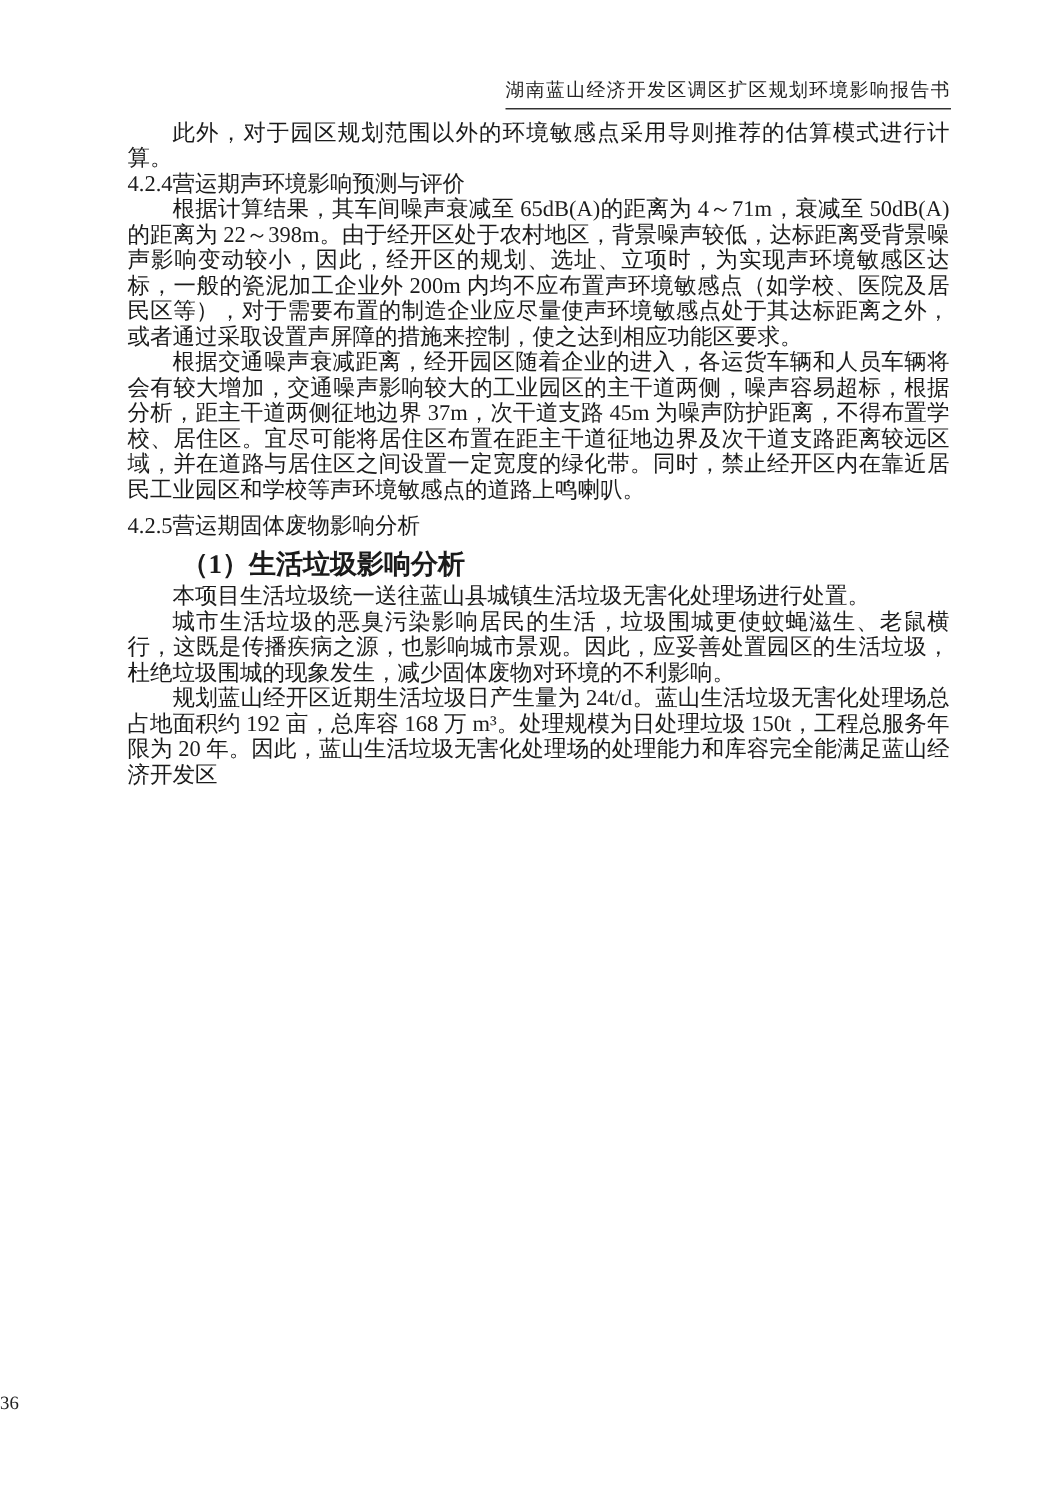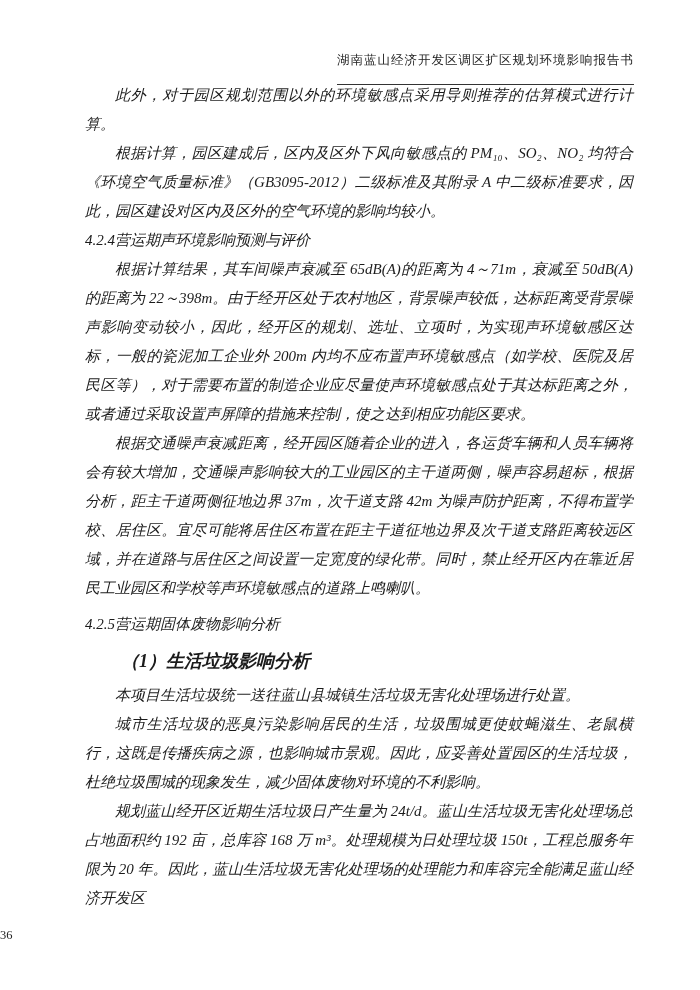--- a/index.html
+++ b/index.html
@@ -20,32 +20,31 @@
     position: absolute;
     top: 52px;
     right: 66px;
     font-size: 12.5px;
     letter-spacing: 1px;
     color: #222222;
   }
   .header .header-title {
     display: inline-block;
     border-bottom: 1.5px solid #333333;
-    padding-bottom: 15px;
+    padding-bottom: 3px;
   }
   .content {
     position: absolute;
     left: 85px;
     top: 81px;
     width: 548px;
     font-size: 15px;
-    line-height: 29px;
+    line-height: 17px;
     text-align: justify;
     color: #1b1b1b;
-    font-style: italic;
   }
   .para {
     margin: 0;
     text-indent: 2em;
   }
   .section-heading {
     margin: 0;
     font-size: 15px;
     font-weight: normal;
     text-indent: 0;
@@ -76,30 +75,29 @@
 <div class="page">
 
   <div class="header">
     <span class="header-title">湖南蓝山经济开发区调区扩区规划环境影响报告书</span>
   </div>
 
   <div class="content">
 
     <p class="para">此外，对于园区规划范围以外的环境敏感点采用导则推荐的估算模式进行计算。</p>
 
-    <p class="para">根据计算，园区建成后，区内及区外下风向敏感点的 PM₁₀、SO₂、NO₂ 均符合《环境空气质量标准》（GB3095-2012）二级标准及其附录 A 中二级标准要求，因此，园区建设对区内及区外的空气环境的影响均较小。</p>
 
     <h3 class="section-heading">
       <span class="heading-number">4.2.4</span><span>营运期声环境影响预测与评价</span>
     </h3>
 
 
     <p class="para">根据计算结果，其车间噪声衰减至 65dB(A)的距离为 4～71m，衰减至 50dB(A)的距离为 22～398m。由于经开区处于农村地区，背景噪声较低，达标距离受背景噪声影响变动较小，因此，经开区的规划、选址、立项时，为实现声环境敏感区达标，一般的瓷泥加工企业外 200m 内均不应布置声环境敏感点（如学校、医院及居民区等），对于需要布置的制造企业应尽量使声环境敏感点处于其达标距离之外，或者通过采取设置声屏障的措施来控制，使之达到相应功能区要求。</p>
 
-    <p class="para">根据交通噪声衰减距离，经开园区随着企业的进入，各运货车辆和人员车辆将会有较大增加，交通噪声影响较大的工业园区的主干道两侧，噪声容易超标，根据分析，距主干道两侧征地边界 37m，次干道支路 42m 为噪声防护距离，不得布置学校、居住区。宜尽可能将居住区布置在距主干道征地边界及次干道支路距离较远区域，并在道路与居住区之间设置一定宽度的绿化带。同时，禁止经开区内在靠近居民工业园区和学校等声环境敏感点的道路上鸣喇叭。</p>
+    <p class="para">根据交通噪声衰减距离，经开园区随着企业的进入，各运货车辆和人员车辆将会有较大增加，交通噪声影响较大的工业园区的主干道两侧，噪声容易超标，根据分析，距主干道两侧征地边界 37m，次干道支路 45m 为噪声防护距离，不得布置学校、居住区。宜尽可能将居住区布置在距主干道征地边界及次干道支路距离较远区域，并在道路与居住区之间设置一定宽度的绿化带。同时，禁止经开区内在靠近居民工业园区和学校等声环境敏感点的道路上鸣喇叭。</p>
 
     <h3 class="section-heading spaced">
       <span class="heading-number">4.2.5</span><span>营运期固体废物影响分析</span>
     </h3>
 
     <h4 class="sub-heading">（1）生活垃圾影响分析</h4>
 
     <p class="para">本项目生活垃圾统一送往蓝山县城镇生活垃圾无害化处理场进行处置。</p>
 
     <p class="para">城市生活垃圾的恶臭污染影响居民的生活，垃圾围城更使蚊蝇滋生、老鼠横行，这既是传播疾病之源，也影响城市景观。因此，应妥善处置园区的生活垃圾，杜绝垃圾围城的现象发生，减少固体废物对环境的不利影响。</p>

